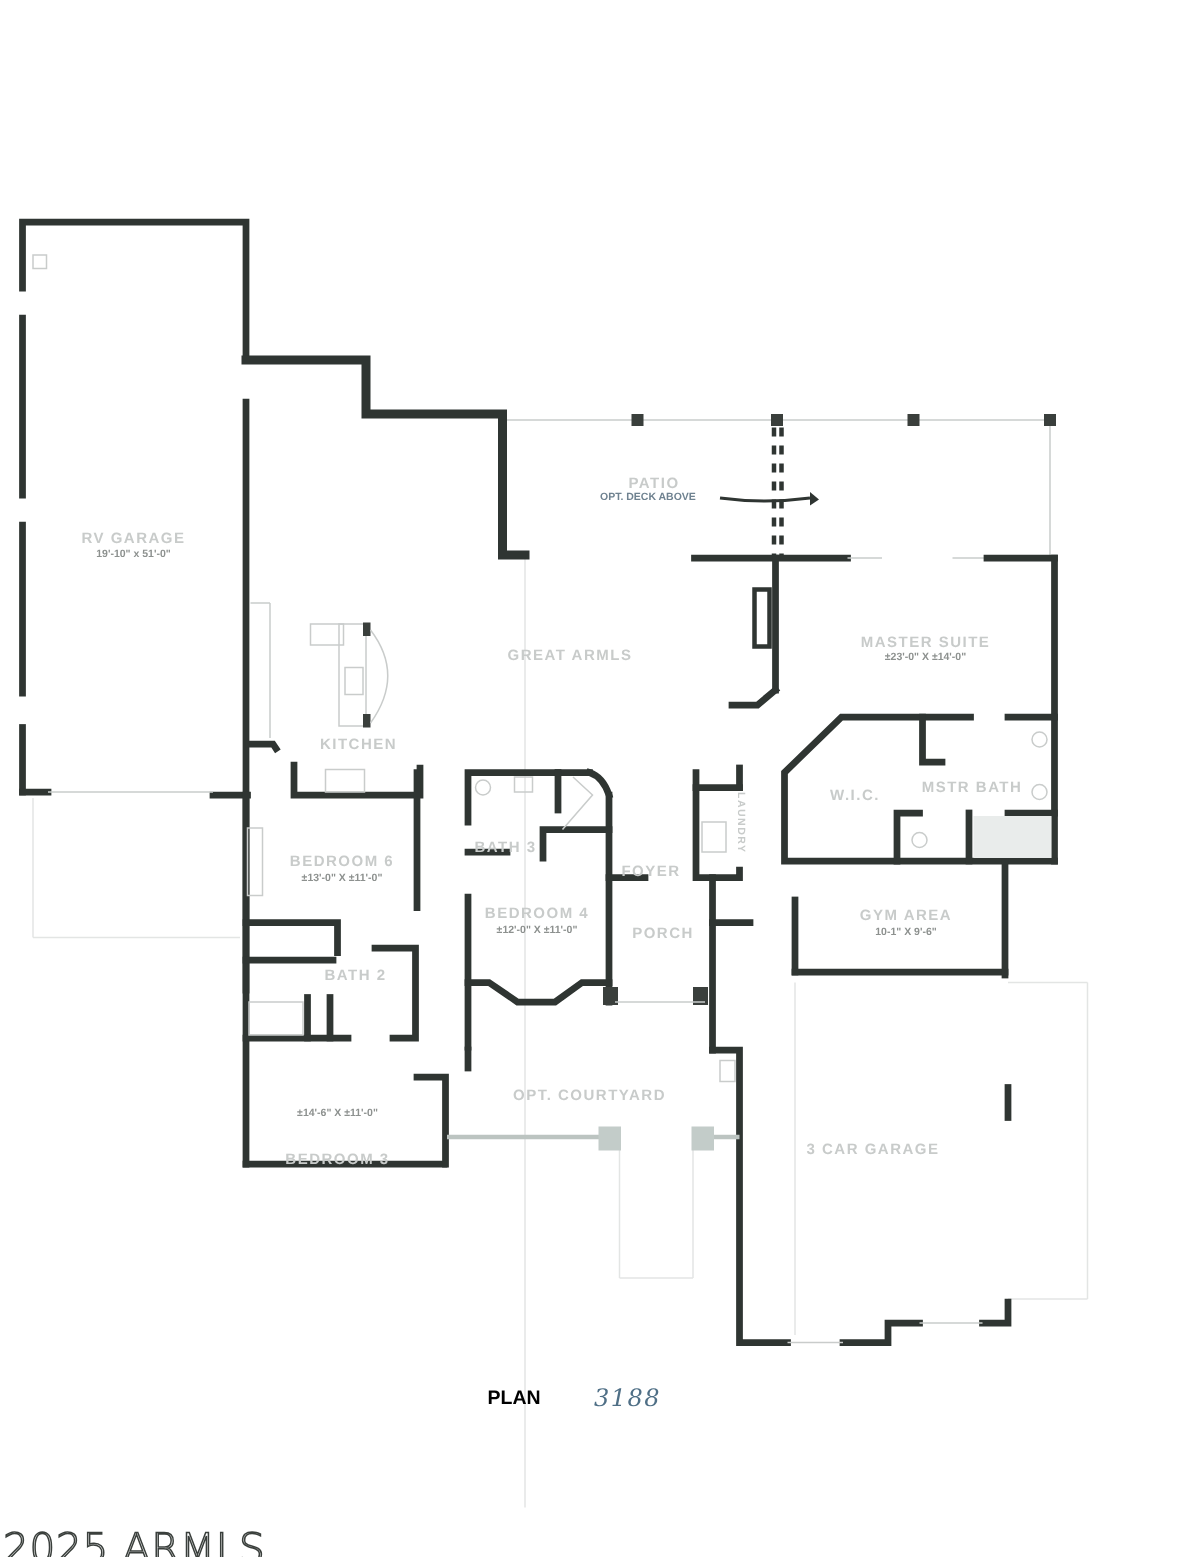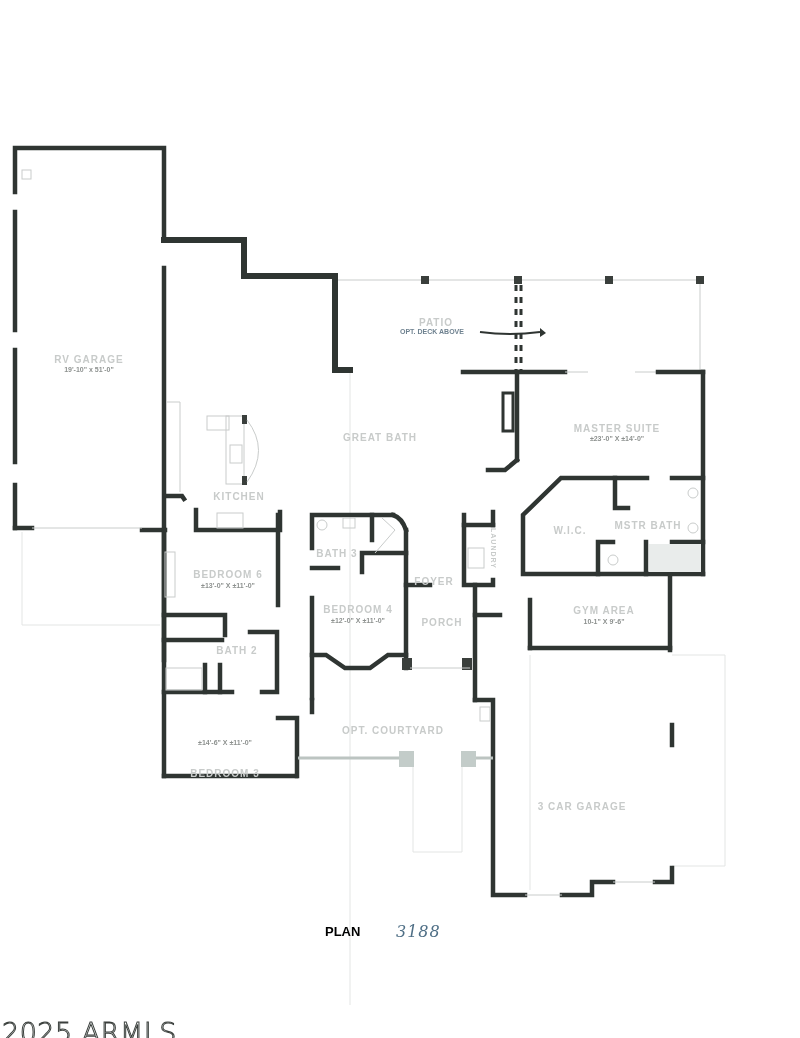--- a/index.html
+++ b/index.html
@@ -171,48 +171,48 @@
     <rect x="461" y="751" width="15" height="16" fill="#c3ccc9"></rect>
   </g>
 </svg>
 
 <div class="room-label" style="left:89px;top:354px;">RV GARAGE</div>
 <div class="room-dim" style="left:89px;top:366px;">19'-10" x 51'-0"</div>
 
 <div class="room-label" style="left:436px;top:317px;">PATIO</div>
 <div class="note" style="left:400px;top:328px;">OPT. DECK ABOVE</div>
 
-<div class="room-label" style="left:380px;top:432px;">GREAT BATH</div>
+<div class="room-label" style="left:380px;top:432px;">GREAT ARMLS</div>
 <div class="room-label" style="left:239px;top:491px;">KITCHEN</div>
 
 <div class="room-label" style="left:617px;top:423px;">MASTER SUITE</div>
 <div class="room-dim" style="left:617px;top:435px;">±23'-0" X ±14'-0"</div>
 
 <div class="room-label" style="left:570px;top:525px;">W.I.C.</div>
 <div class="room-label" style="left:648px;top:520px;">MSTR BATH</div>
 
 <div class="room-label" style="left:434px;top:538px;margin-top:38px;">FOYER</div>
 <div class="laundry">LAUNDRY</div>
-<div class="room-label" style="left:337px;top:548px;">BATH 3</div>
+<div class="room-label" style="left:337px;top:560px;">BATH 3</div>
 
 <div class="room-label" style="left:228px;top:569px;">BEDROOM 6</div>
 <div class="room-dim" style="left:228px;top:582px;">±13'-0" X ±11'-0"</div>
 
 <div class="room-label" style="left:358px;top:604px;">BEDROOM 4</div>
 <div class="room-dim" style="left:358px;top:617px;">±12'-0" X ±11'-0"</div>
 
 <div class="room-label" style="left:442px;top:617px;">PORCH</div>
 
 <div class="room-label" style="left:604px;top:605px;">GYM AREA</div>
 <div class="room-dim" style="left:604px;top:618px;">10-1" X 9'-6"</div>
 
 <div class="room-label" style="left:237px;top:645px;">BATH 2</div>
 
 <div class="room-label" style="left:225px;top:768px;">BEDROOM 3</div>
 <div class="room-dim" style="left:225px;top:739px;">±14'-6" X ±11'-0"</div>
 
 <div class="room-label" style="left:393px;top:725px;">OPT. COURTYARD</div>
 
-<div class="room-label" style="left:582px;top:761px;margin-top:40px;">3 CAR GARAGE</div>
+<div class="room-label" style="left:582px;top:761px;">3 CAR GARAGE</div>
 
 <div class="plan-title">PLAN</div>
 <div class="plan-number">3188</div>
 <div class="watermark">2025 ARMLS</div>
 
 </body></html>

